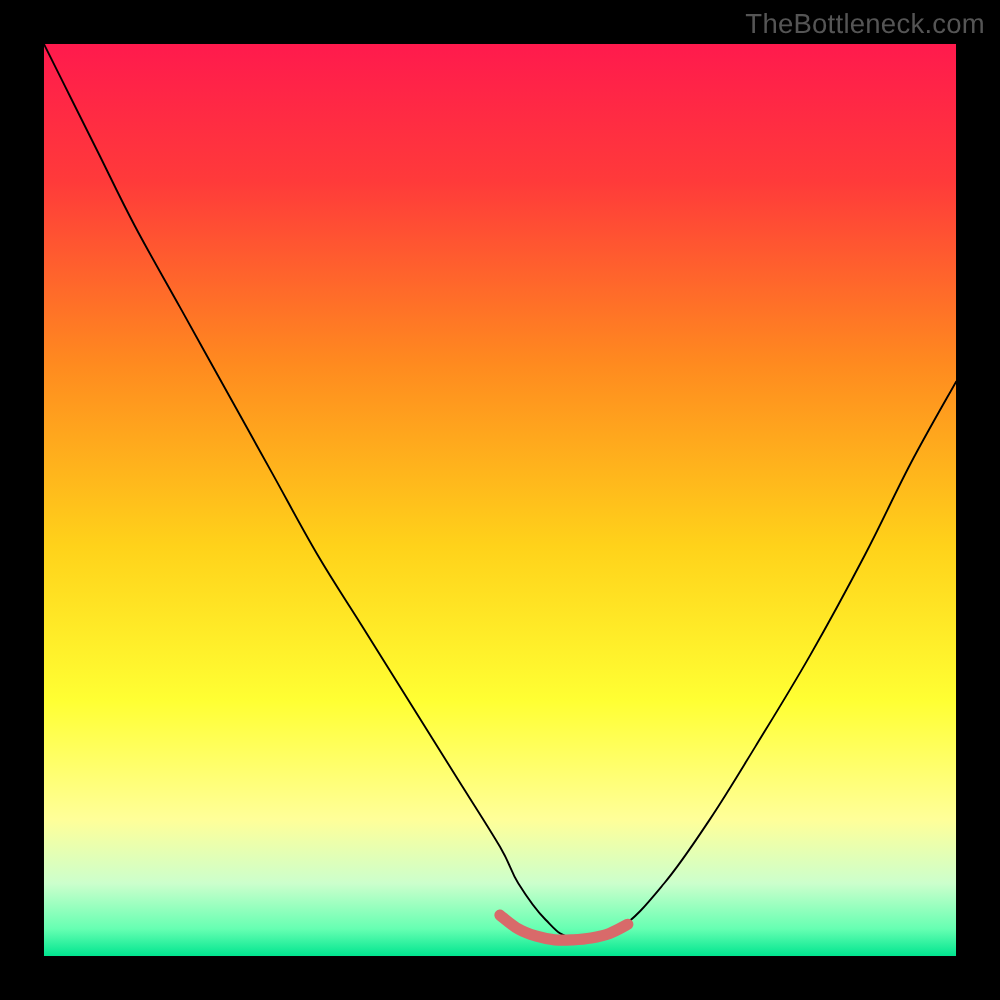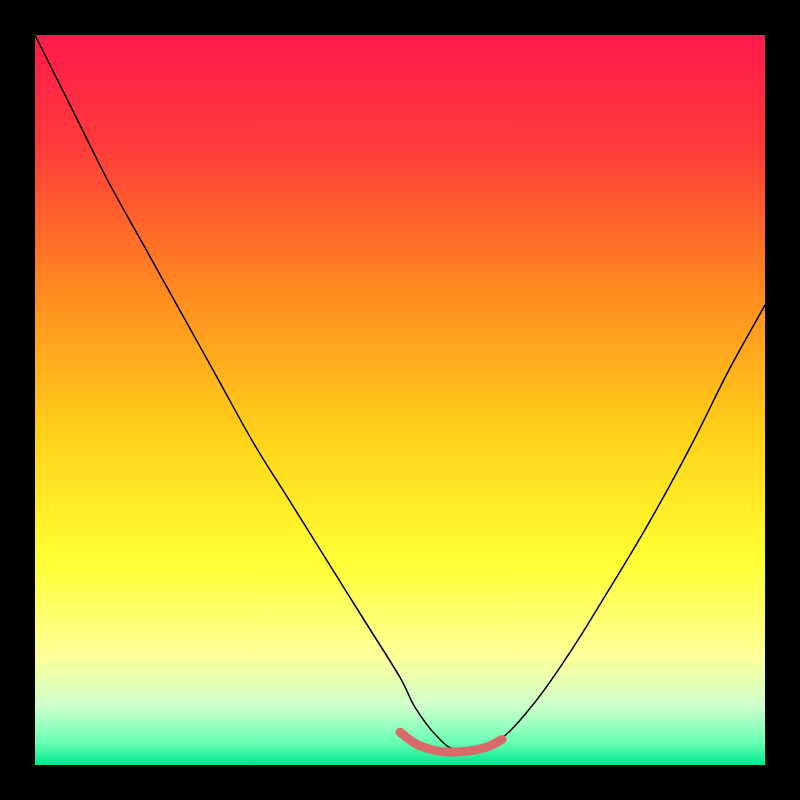--- a/index.html
+++ b/index.html
@@ -67,13 +67,14 @@
       </defs>
       <rect x="0" y="0" width="730" height="730" fill="url(#bg)"></rect>
     </svg>
 
     <svg class="curve" id="curve-svg" viewBox="0 0 730 730" preserveAspectRatio="none">
         <path d="M 0,0 C 3.9419999999999997,7.884000000000012 14.015999999999998,28.032000000000064 21.9,43.80000000000007 C 29.784,59.56800000000007 34.602,69.20400000000004 43.8,87.60000000000002 C 52.998,105.99600000000001 61.174,123.66199999999999 73,146 C 84.826,168.338 96.36,188.04800000000006 109.5,211.70000000000005 C 122.64,235.35200000000003 132.86,253.748 146,277.4 C 159.14,301.05199999999996 169.36,319.448 182.5,343.09999999999997 C 195.64,366.75199999999995 205.86,386.462 219,408.8 C 232.14,431.13800000000003 242.35999999999999,446.176 255.49999999999997,467.2 C 268.64,488.224 278.86,504.576 292,525.6 C 305.14,546.624 315.36,562.976 328.5,584 C 341.64,605.024 355.802,626.632 365,642.4 C 374.198,658.168 373.03000000000003,661.0880000000001 379.6,671.6 C 386.17,682.112 393.61600000000004,692.9159999999999 401.50000000000006,700.8 C 409.38400000000007,708.684 412.888,714.086 423.4,715.4 C 433.912,716.7139999999999 446.76,715.984 459.9,708.1 C 473.03999999999996,700.216 483.26000000000005,687.368 496.40000000000003,671.6 C 509.54,655.832 519.76,640.21 532.9,620.5 C 546.04,600.79 554.946,585.7520000000001 569.4,562.1 C 583.8539999999999,538.448 597.4319999999999,516.6940000000001 613.1999999999999,489.1 C 628.968,461.50600000000003 642.5459999999999,436.394 657,408.8 C 671.4540000000001,381.206 680.36,360.76599999999996 693.5,335.79999999999995 C 706.64,310.83399999999995 723.43,281.926 730,270.1" fill="none" stroke="#000000" stroke-width="1.5" stroke-linecap="round" stroke-linejoin="round"></path>
         <path d="M 365,697.15 C 367.628,699.121 374.344,705.0778 379.6,708.1 C 384.85600000000005,711.1222 388.9440000000001,712.3632 394.20000000000005,713.94 C 399.456,715.5168000000001 403.54400000000004,716.3344000000001 408.8,716.86 C 414.056,717.3856 418.144,717.1228 423.4,716.86 C 428.65599999999995,716.5972 432.74399999999997,716.3198 438,715.4 C 443.25600000000003,714.4802 447.34400000000005,713.721 452.6,711.75 C 457.856,709.779 464.572,705.764 467.2,704.45" fill="none" stroke="#d86a6a" stroke-width="9" stroke-linecap="round" stroke-linejoin="round"></path>
       </svg>
   </div>
 
+  <div class="watermark">TheBottleneck.com</div>
 </div>
 
 </body></html>

